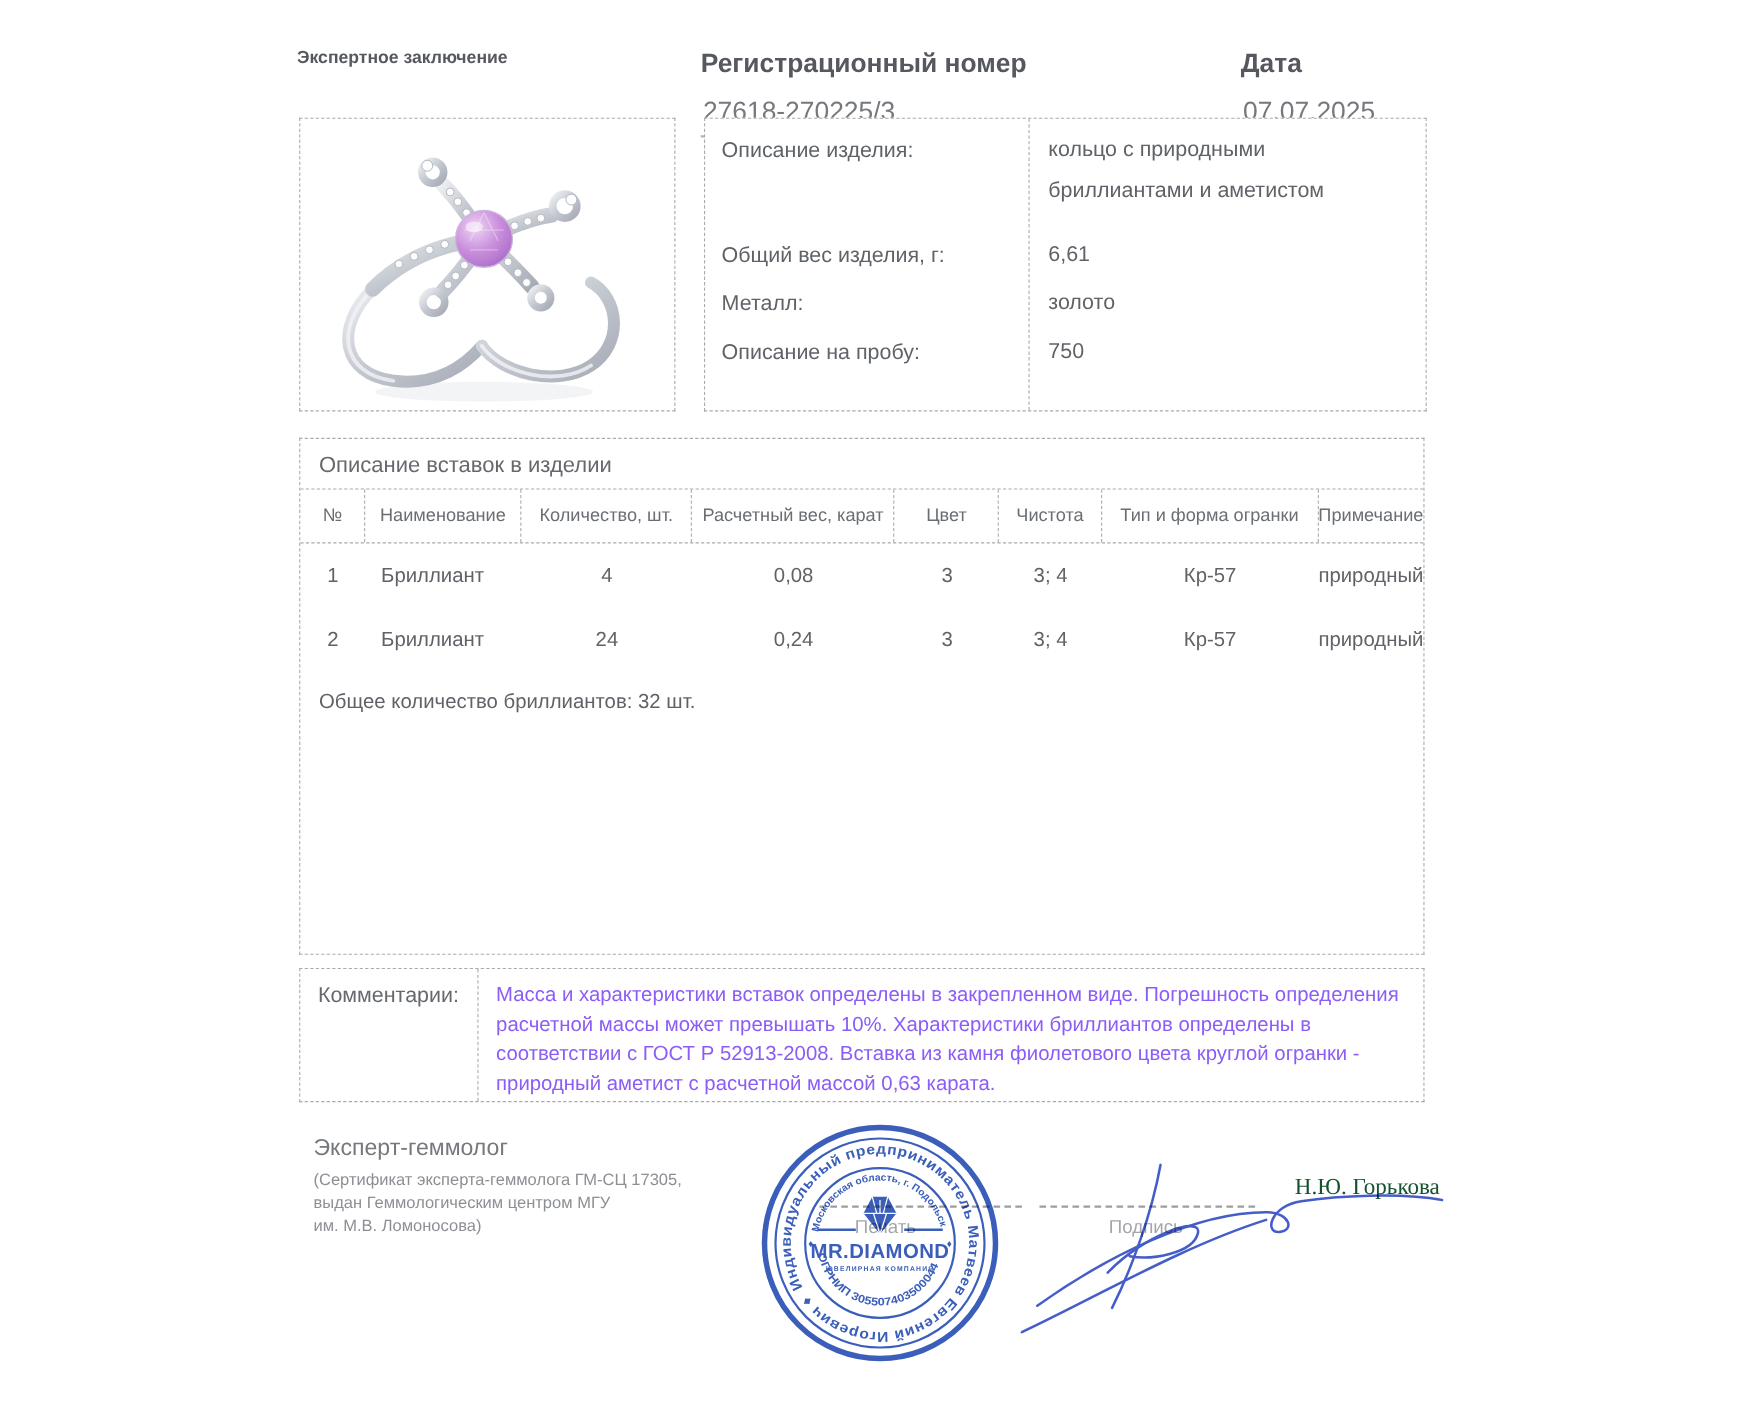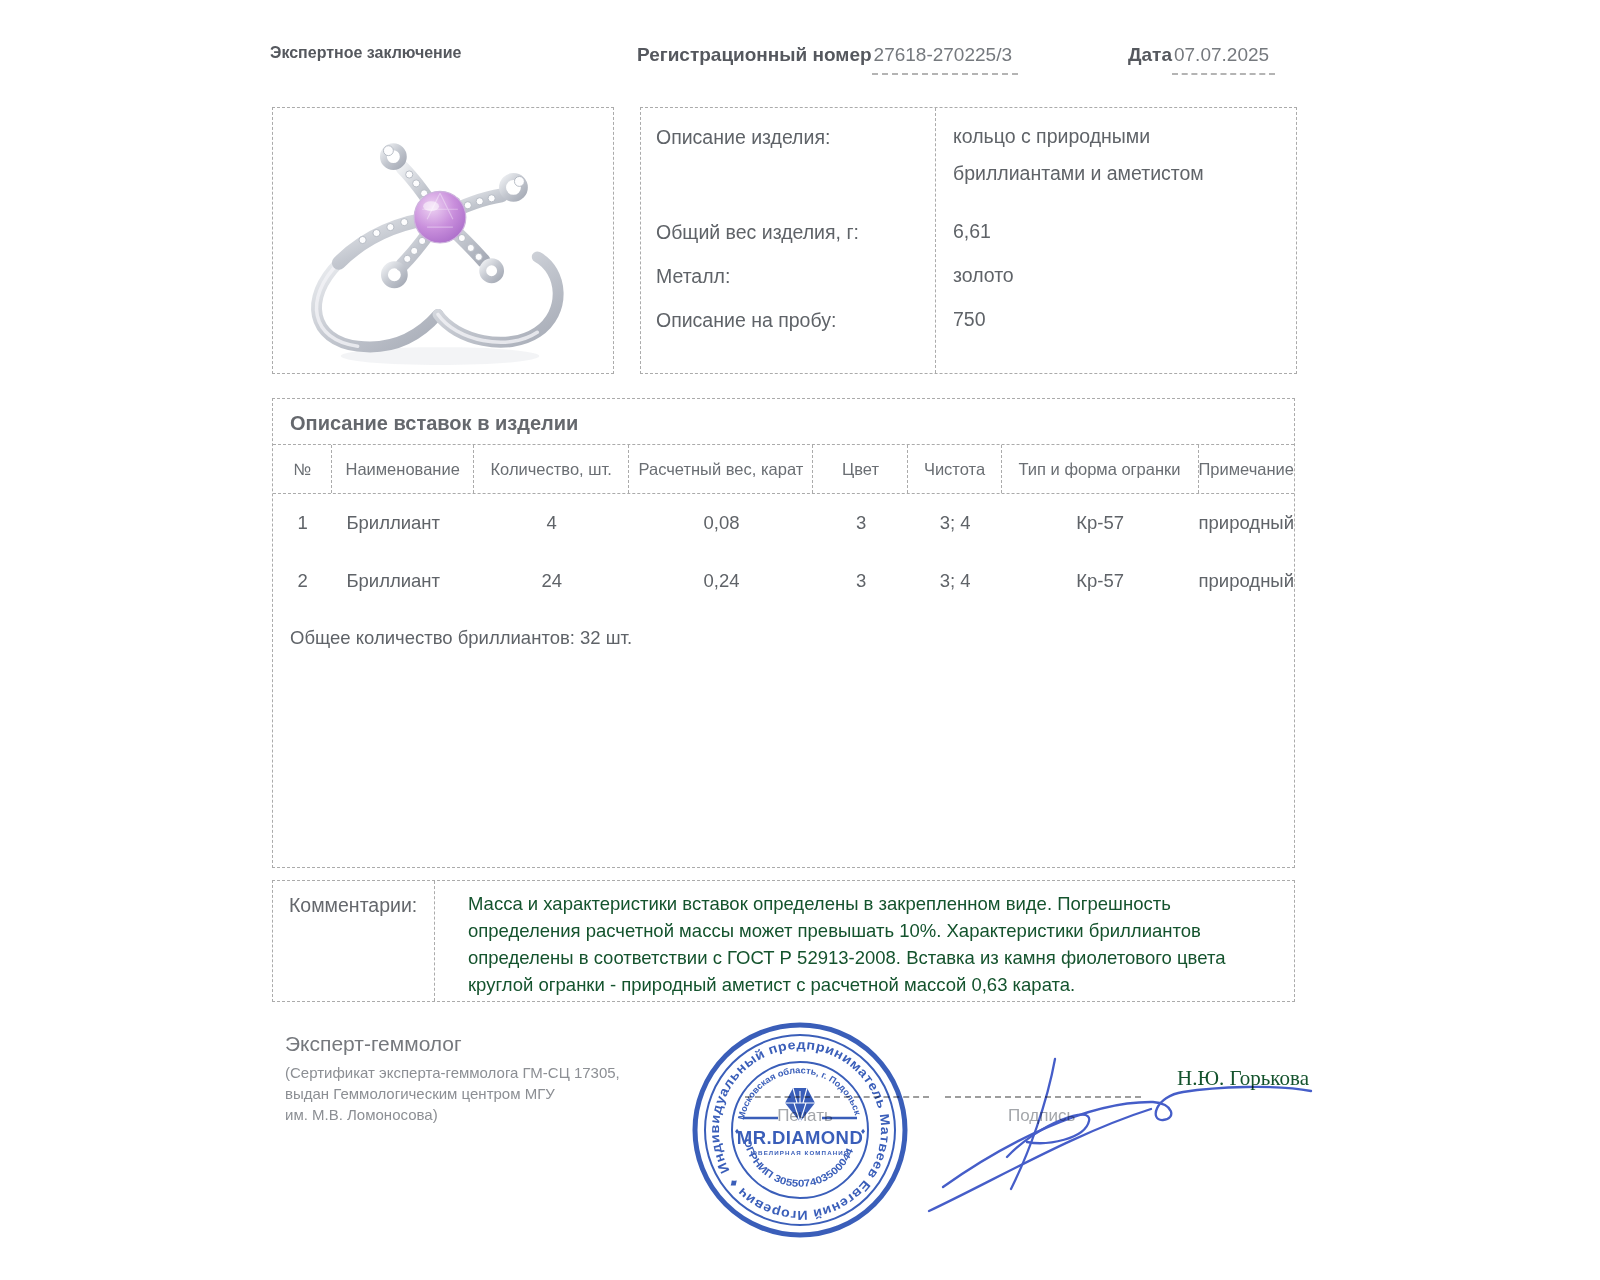--- a/index.html
+++ b/index.html
@@ -2,38 +2,38 @@
 <html><head>
 <meta charset="utf-8">
 <style>
   html,body{margin:0;padding:0;background:#ffffff;}
   .page{position:relative;width:1600px;height:1280px;background:#fff;overflow:hidden;
         font-family:"Liberation Sans", sans-serif;color:#5f6368;}
   .abs{position:absolute;}
 
   
   .t-title{left:270px;top:44px;font-size:16px;font-weight:bold;color:#55585e;}
-  .t-group{display:flex;align-items:flex-start;font-size:19px;}
+  .t-group{display:flex;align-items:flex-start;gap:16px;font-size:24px;flex-direction:column;}
   .t-reg{left:637px;top:44px;}
   .t-date{left:1128px;top:44px;}
   .t-lbl{font-weight:bold;color:#55585e;white-space:nowrap;}
   .t-val{color:#75797e;white-space:nowrap;border-bottom:2px dashed #b4b4b4;padding:0 6px 7px 2px;}
 
   
   .dbox{border:1px dashed #ababab;background:#fff;}
   .photo-box{left:272px;top:107px;width:340px;height:265px;}
   .desc-box{left:640px;top:107px;width:655px;height:265px;}
   .desc-divider{position:absolute;left:294px;top:0;bottom:0;border-left:1px dashed #ababab;}
   .desc-row{position:absolute;left:0;right:0;}
   .d-lbl{position:absolute;left:15px;width:265px;font-size:19.5px;}
   .d-val{position:absolute;left:312px;right:10px;font-size:19.5px;line-height:37px;margin-top:-8px;}
 
   
   .inserts-box{left:272px;top:398px;width:1023px;height:470px;box-sizing:border-box;}
-  .inserts-title{position:absolute;left:17px;top:13px;font-size:20px;color:#65686d;font-weight:bold;}
+  .inserts-title{position:absolute;left:17px;top:13px;font-size:20px;color:#65686d;}
   .thead{position:absolute;left:0;right:0;top:45px;height:48px;display:flex;
          border-top:1px dashed #ababab;border-bottom:1px dashed #ababab;}
   .thead .cell{display:flex;align-items:center;justify-content:center;font-size:16.5px;
                color:#6a6e73;border-right:1px dashed #ababab;box-sizing:border-box;text-align:center;}
   .thead .cell:last-child{border-right:none;}
   .trow{position:absolute;left:0;right:0;display:flex;font-size:18.5px;color:#5f6368;}
   .trow .cell{display:flex;align-items:center;justify-content:center;box-sizing:border-box;}
   .row1{top:110px;height:28px;}
   .row2{top:168px;height:28px;}
   .cell:nth-child(1){width:60px;}
@@ -45,21 +45,21 @@
   .cell:nth-child(7){width:199px;}
   .cell:nth-child(8){flex:1;}
   .trow .cell:nth-child(2){justify-content:flex-start;padding-left:14px;}
   .totals{position:absolute;left:0;right:0;top:228px;display:flex;justify-content:space-between;
           font-size:18.5px;color:#5f6368;padding:0 18px 0 17px;box-sizing:border-box;}
 
   
   .comments-box{left:272px;top:880px;width:1023px;height:122px;box-sizing:border-box;}
   .c-lbl{position:absolute;left:16px;top:13px;font-size:19.5px;color:#65686d;}
   .c-divider{position:absolute;left:161px;top:0;bottom:0;border-left:1px dashed #ababab;}
-  .c-text{position:absolute;left:195px;right:12px;top:9px;font-size:18.5px;line-height:27px;color:#14532d;}
+  .c-text{position:absolute;left:178px;right:12px;top:9px;font-size:18.5px;line-height:27px;color:#8b5cf6;}
 
   
   .e-title{left:285px;top:1032px;font-size:21px;color:#75787d;}
   .e-cert{left:285px;top:1062px;font-size:15px;line-height:21px;color:#8c8f94;}
   .dash-line{border-top:2px dashed #9d9d9d;height:0;}
   .seal-line{left:745px;top:1096px;width:184px;}
   .sign-line{left:945px;top:1096px;width:196px;}
   .small-lbl{font-size:17px;color:#a3a6aa;}
   .seal-lbl{left:760px;top:1106px;width:90px;text-align:center;}
   .sign-lbl{left:1008px;top:1106px;}

